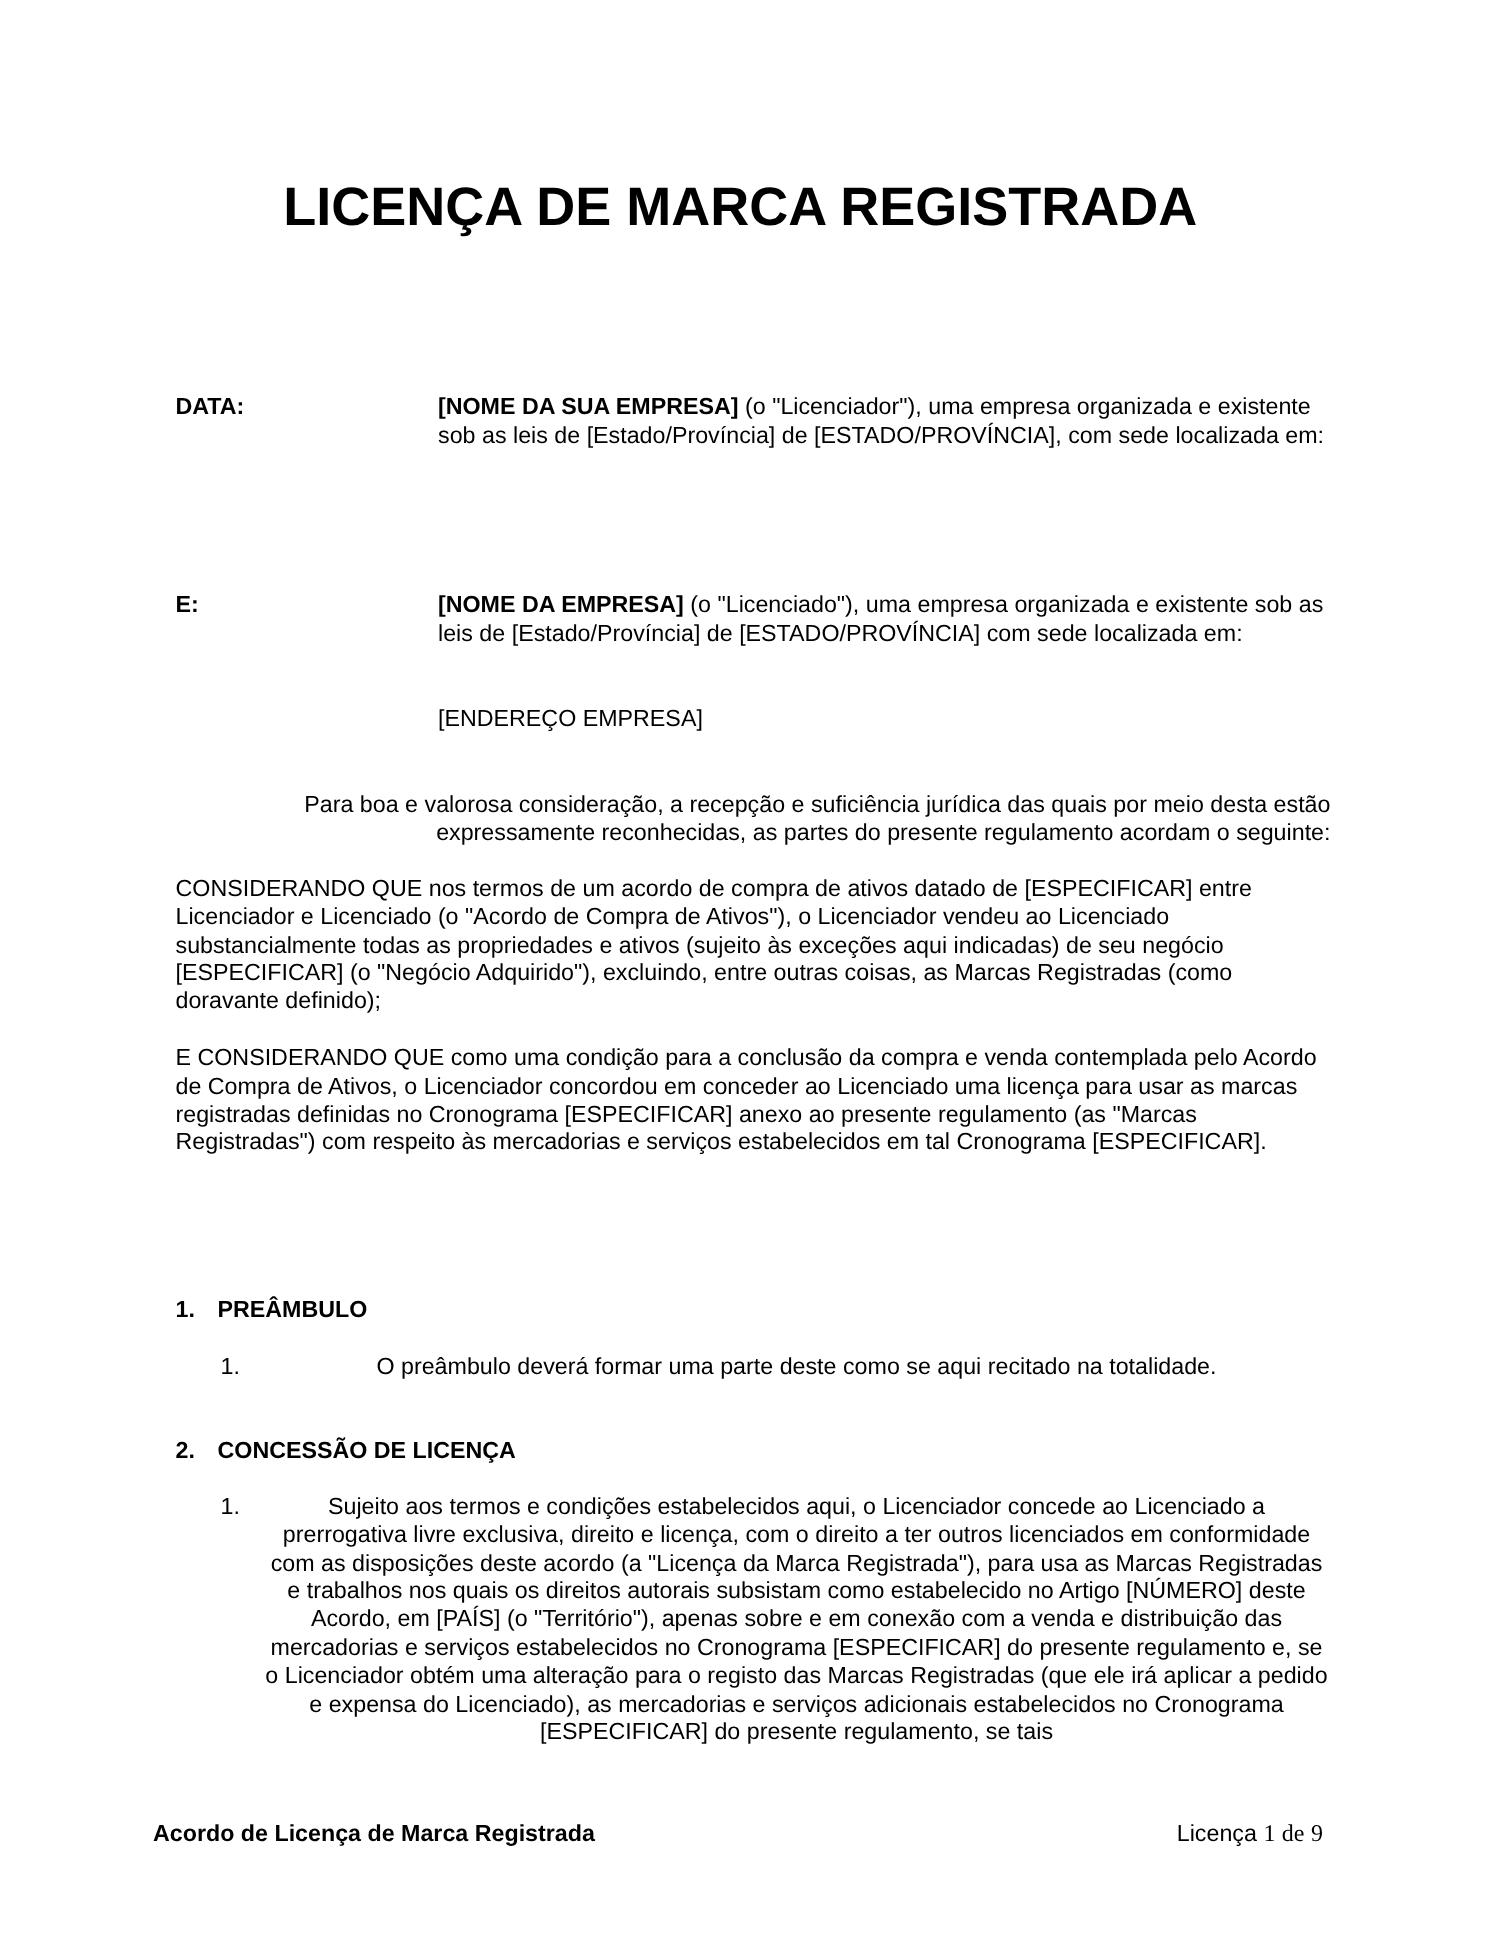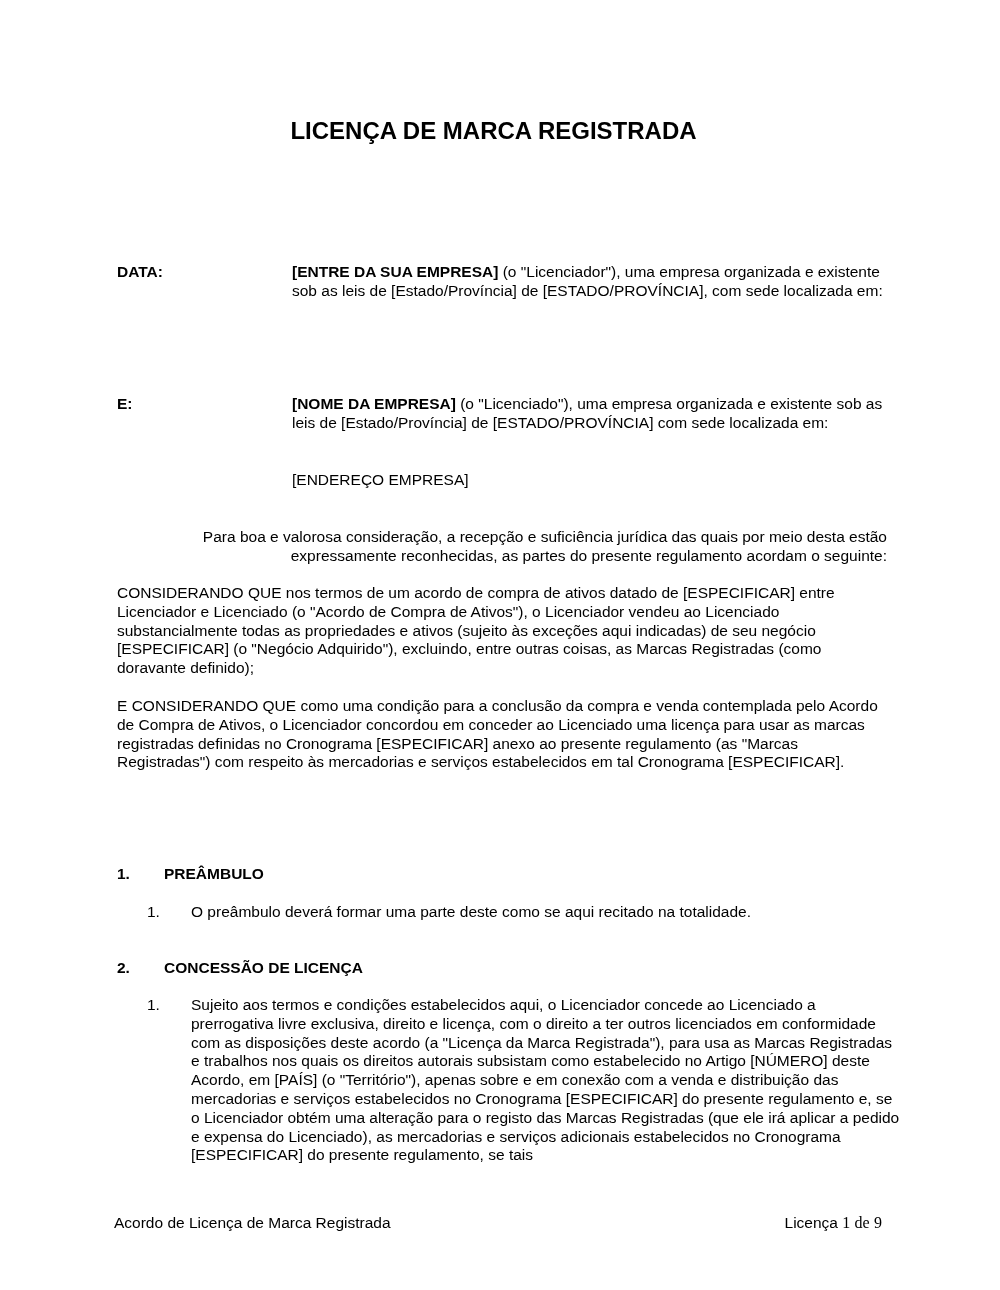--- a/index.html
+++ b/index.html
@@ -3,45 +3,45 @@
 <meta charset="utf-8">
 <style>
   html, body { margin: 0; padding: 0; background: #ffffff; }
   body {
     width: 1000px; height: 1290px; position: relative; overflow: hidden;
     font-family: "Liberation Sans", sans-serif; color: #000; font-size: 15.5px;
   }
   .page { position: absolute; left: 0; top: 0; width: 1000px; height: 1290px; }
   .title {
     position: absolute; top: 117px; left: 0; width: 987px; text-align: center;
-    font-weight: bold; font-size: 24px; letter-spacing: 0px;
+    font-weight: bold; font-size: 36px; letter-spacing: 0px;
   }
   .p { position: absolute; left: 117px; width: 770px; line-height: 18.8px; margin: 0; }
   .b { font-weight: bold; }
   .party-label { position: absolute; left: 117px; font-weight: bold; line-height: 18.8px; }
   .party-body { position: absolute; left: 292px; width: 600px; line-height: 18.8px; }
   .sec-num { position: absolute; left: 117px; font-weight: bold; line-height: 18.8px; }
-  .sec-title { position: absolute; left: 164px; font-weight: bold; line-height: 18.8px; }
+  .sec-title { position: absolute; left: 145px; font-weight: bold; line-height: 18.8px; }
   .sub-num { position: absolute; left: 147px; line-height: 18.8px; }
-  .sub-text { position: absolute; left: 191px; width: 710px; line-height: 18.8px; }
-  .footer-left { position: absolute; left: 114px; top: 1214px; line-height: 18px; }
+  .sub-text { position: absolute; left: 176px; width: 710px; line-height: 18.8px; text-align: center; }
+  .footer-left { position: absolute; left: 102px; top: 1214px; line-height: 18px; font-weight: bold; }
   .footer-right { position: absolute; right: 118px; top: 1214px; line-height: 18px; }
   .serif { font-family: "Liberation Serif", serif; font-size: 16px; }
 </style>
 </head>
 <body>
 
 <div class="page">
 
   <div class="title">LICENÇA DE MARCA REGISTRADA</div>
 
 
   <div class="party-label" style="top:263px;">DATA:</div>
   <div class="party-body" style="top:263px;">
-    <span class="b">[ENTRE DA SUA EMPRESA]</span><span> (o "Licenciador"), uma empresa organizada e existente sob as leis de [Estado/Província] de [ESTADO/PROVÍNCIA], com sede localizada em:</span>
+    <span class="b">[NOME DA SUA EMPRESA]</span><span> (o "Licenciador"), uma empresa organizada e existente sob as leis de [Estado/Província] de [ESTADO/PROVÍNCIA], com sede localizada em:</span>
   </div>
 
   <div class="party-label" style="top:395px;">E:</div>
   <div class="party-body" style="top:395px;">
     <span class="b">[NOME DA EMPRESA]</span><span> (o "Licenciado"), uma empresa organizada e existente sob as leis de [Estado/Província] de [ESTADO/PROVÍNCIA] com sede localizada em:</span>
   </div>
   <div class="party-body" style="top:471px;">[ENDEREÇO EMPRESA]</div>
 
   <p class="p" style="top:528px;text-align:right;">Para boa e valorosa consideração, a recepção e suficiência jurídica das quais por meio desta estão expressamente reconhecidas, as partes do presente regulamento acordam o seguinte:</p>
 

